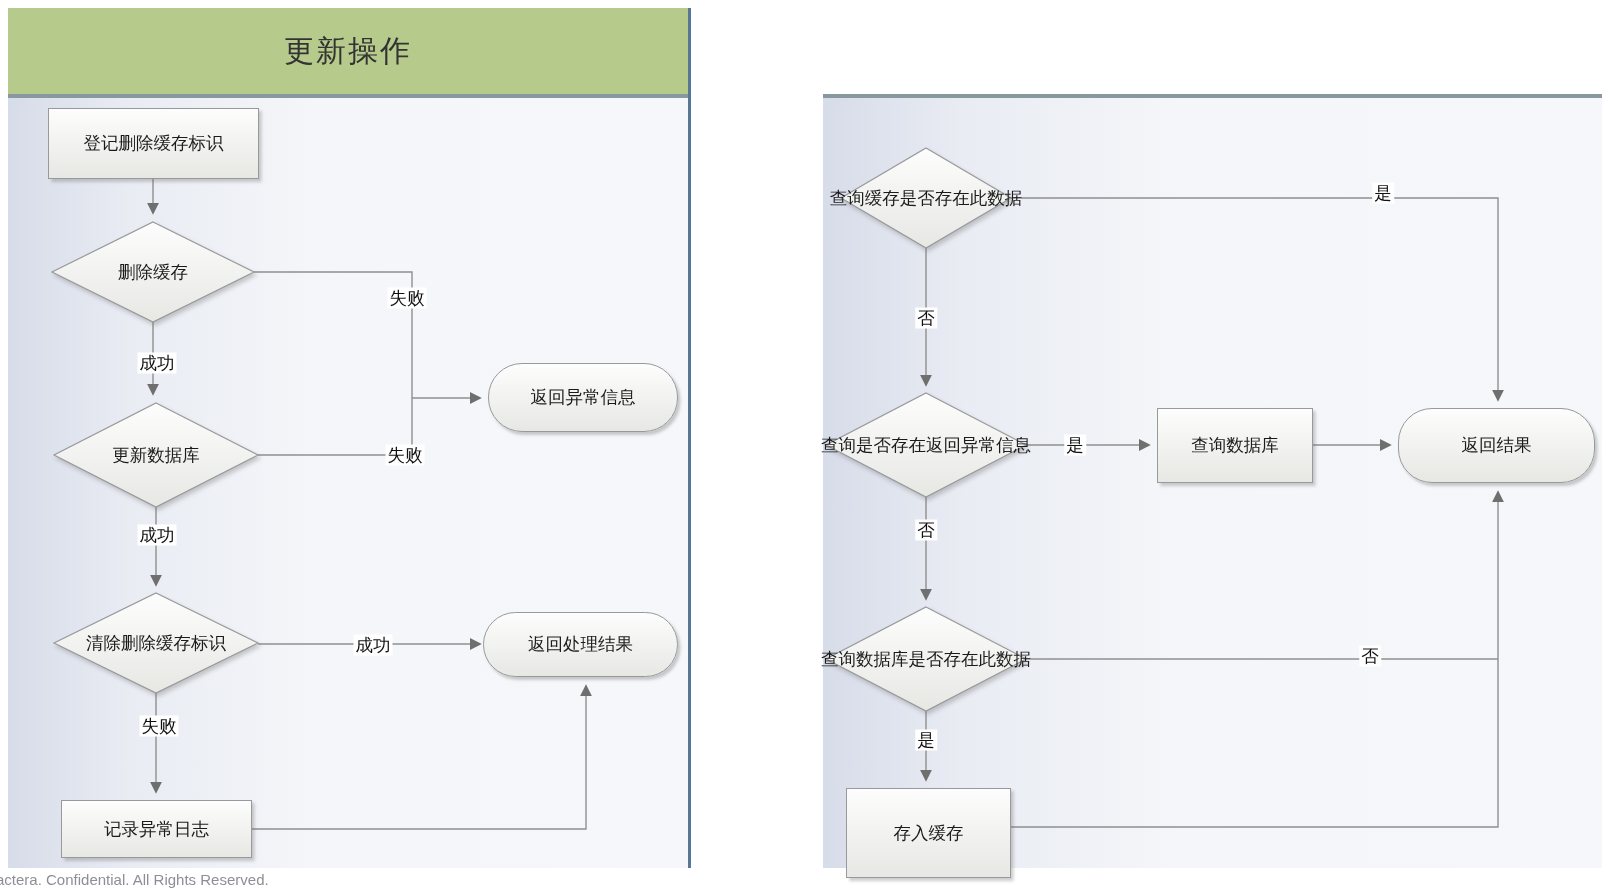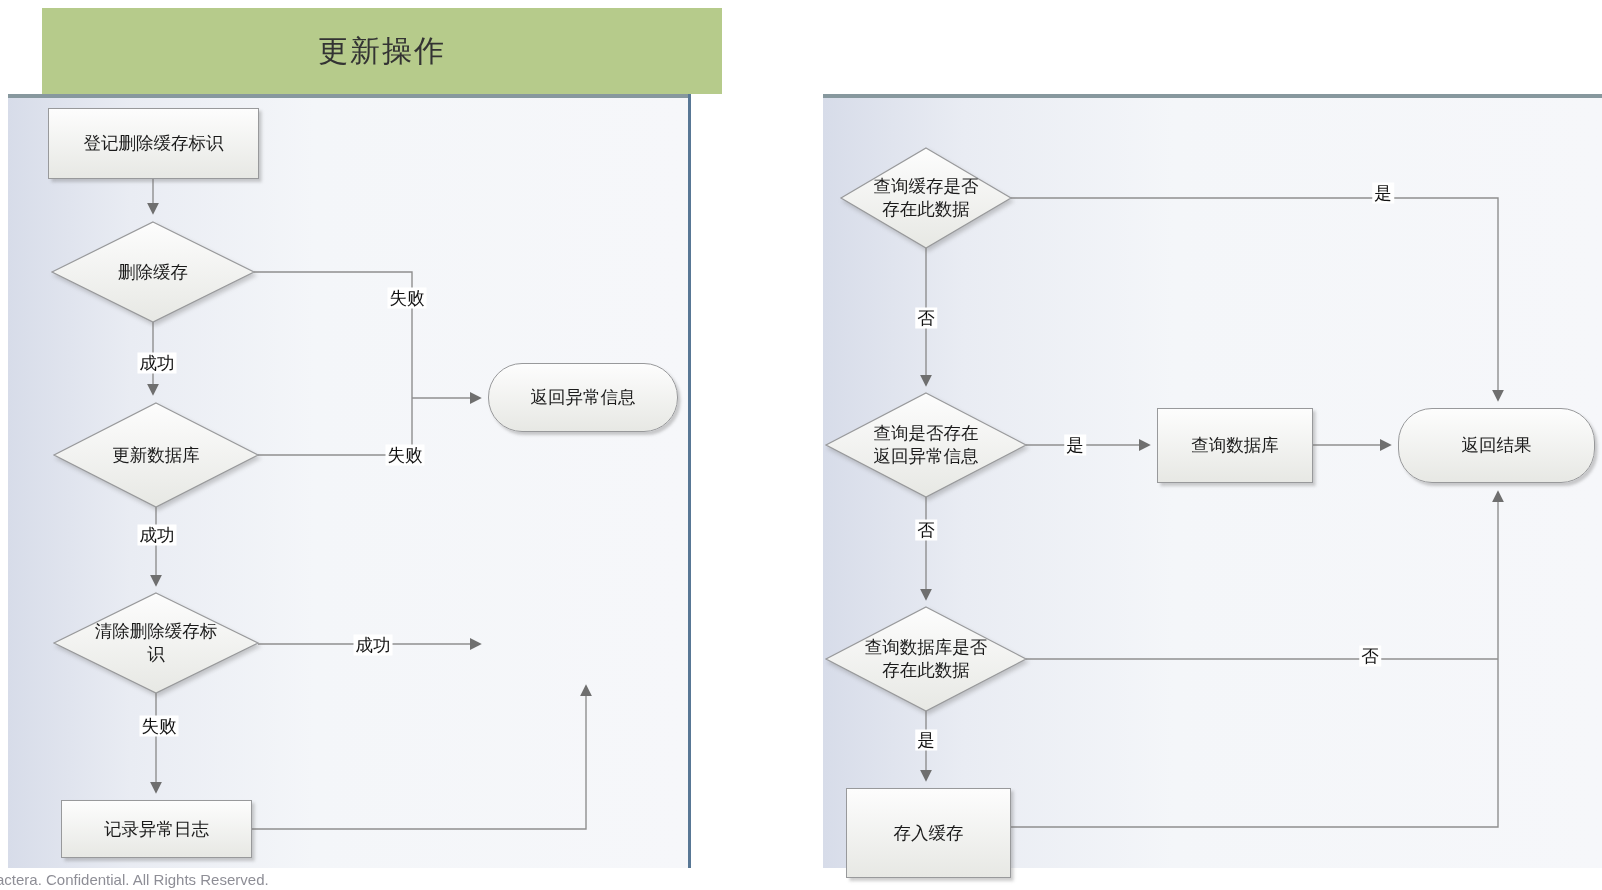--- a/index.html
+++ b/index.html
@@ -5,21 +5,21 @@
   html,body{margin:0;padding:0;}
   body{
     width:1602px;height:890px;position:relative;overflow:hidden;
     background:#ffffff;
     font-family:"DejaVu Serif", serif;
   }
   .panel{position:absolute;top:8px;height:860px;}
   .panel-header{
     position:absolute;left:0;top:0;width:100%;height:86px;
     background:#b6cb8b;
-    display:flex;align-items:center;justify-content:center;margin-left:34px;
+    display:flex;align-items:center;justify-content:center;
   }
   .panel-title{
     font-size:30px;color:#333333;letter-spacing:2px;
   }
   .panel-rule{
     position:absolute;left:0;top:86px;width:100%;height:4px;
     background:#87989e;
   }
   .panel-body{
     position:absolute;left:0;top:90px;width:100%;height:770px;
@@ -31,21 +31,21 @@
   .node{
     position:absolute;display:flex;align-items:center;justify-content:center;
     text-align:center;font-size:17.5px;color:#1b1b1b;line-height:23px;
     background:linear-gradient(to bottom,#fdfdfd,#e7e8e4);
     border:1px solid #98999b;
     box-shadow:2.5px 3px 3px rgba(110,110,110,0.35);
     box-sizing:border-box;
   }
   .node.capsule{border-radius:34px;text-align:center;}
   .diamond-text{
-    position:absolute;display:flex;flex-direction:column;align-items:center;justify-content:center;
+    position:absolute;display:flex;align-items:center;justify-content:center;
     text-align:center;font-size:17.5px;color:#1b1b1b;line-height:23px;
     transform:translate(-50%,-50%);white-space:nowrap;pointer-events:none;
   }
   .edge-label{
     position:absolute;transform:translate(-50%,-50%);
     font-size:17.5px;color:#111111;background:#ffffff;
     padding:0 2px;line-height:21px;white-space:nowrap;
   }
   .footer-note{
     position:absolute;left:-4px;top:871px;
@@ -101,20 +101,23 @@
   <div class="diamond-text" style="left:148px;top:447px;">
     <span>更新数据库</span>
   </div>
   <div class="diamond-text" style="left:148px;top:635px;">
     <span>清除删除缓存标</span>
     <span>识</span>
   </div>
 
   <div class="node capsule" style="left:480px;top:355px;width:190px;height:69px;">
     <span>返回异常信息</span>
+  </div>
+  <div class="node capsule" style="left:475px;top:604px;width:195px;height:65px;">
+    <span>返回处理结果</span>
   </div>
   <div class="node" style="left:53px;top:792px;width:191px;height:58px;">
     <span>记录异常日志</span>
   </div>
 
   <span class="edge-label" style="left:399px;top:290px;">失败</span>
   <span class="edge-label" style="left:149px;top:355px;">成功</span>
   <span class="edge-label" style="left:397px;top:447px;">失败</span>
   <span class="edge-label" style="left:149px;top:527px;">成功</span>
   <span class="edge-label" style="left:365px;top:637px;">成功</span>

